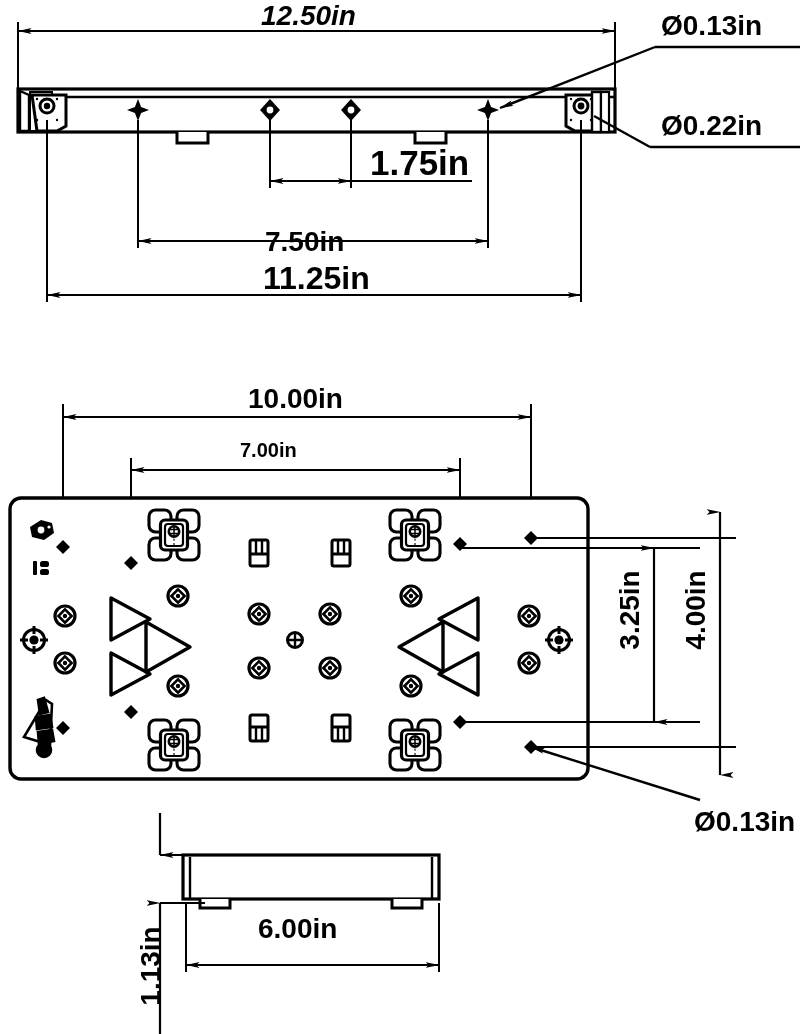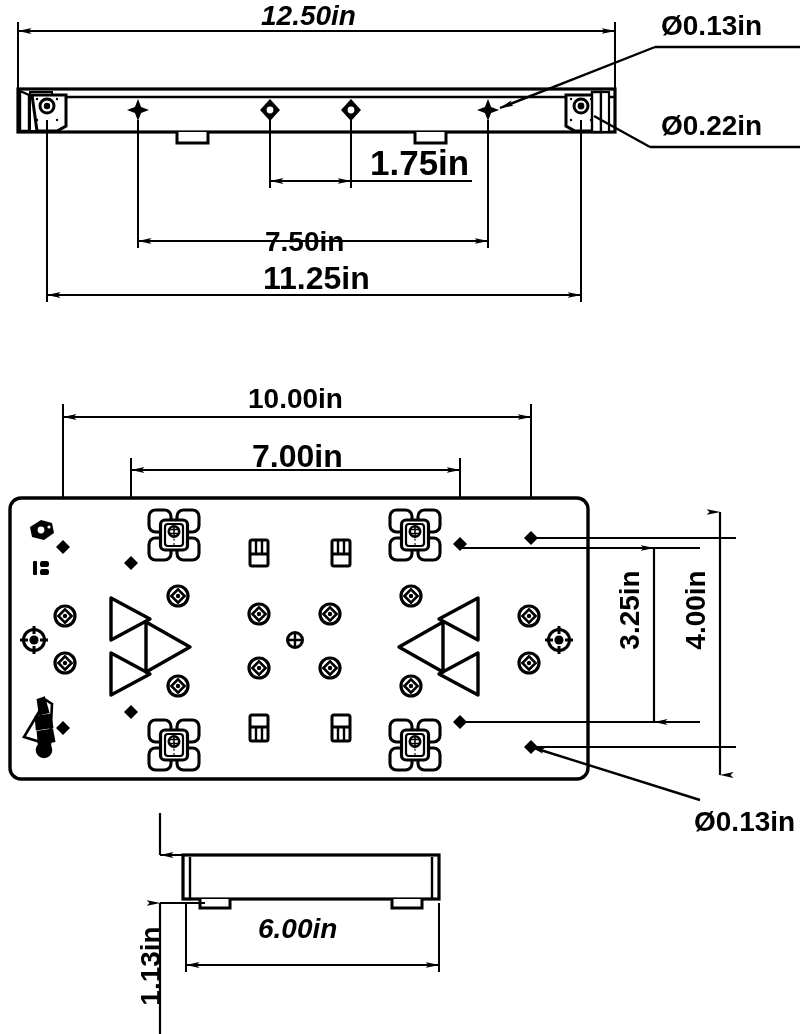--- a/index.html
+++ b/index.html
@@ -289,23 +289,23 @@
 <div class="dimtext" style="left:265px;top:208px;font-size:28px;margin-top:20px;">7.50in</div>
 
 <div class="dimtext" style="left:263px;top:262px;font-size:32px;">11.25in</div>
 
 <div class="dimtext" style="left:661px;top:12px;font-size:28px;">Ø0.13in</div>
 
 <div class="dimtext" style="left:661px;top:112px;font-size:28px;">Ø0.22in</div>
 
 <div class="dimtext" style="left:248px;top:385px;font-size:28px;">10.00in</div>
 
-<div class="dimtext" style="left:252px;top:440px;font-size:32px;">7.00in</div>
+<div class="dimtext" style="left:240px;top:440px;font-size:20px;">7.00in</div>
 
 <div class="dimtext vert" style="left:590px;top:596px;font-size:28px;transform:rotate(-90deg);">3.25in</div>
 
 <div class="dimtext vert" style="left:656px;top:596px;font-size:28px;transform:rotate(-90deg);">4.00in</div>
 
 <div class="dimtext" style="left:694px;top:808px;font-size:28px;">Ø0.13in</div>
 
 <div class="dimtext vert" style="left:111px;top:952px;font-size:28px;transform:rotate(-90deg);">1.13in</div>
 
-<div class="dimtext" style="left:258px;top:915px;font-size:28px;font-style:italic;">6.00in</div>
+<div class="dimtext" style="left:258px;top:915px;font-size:28px;">6.00in</div>
 
 </body></html>

